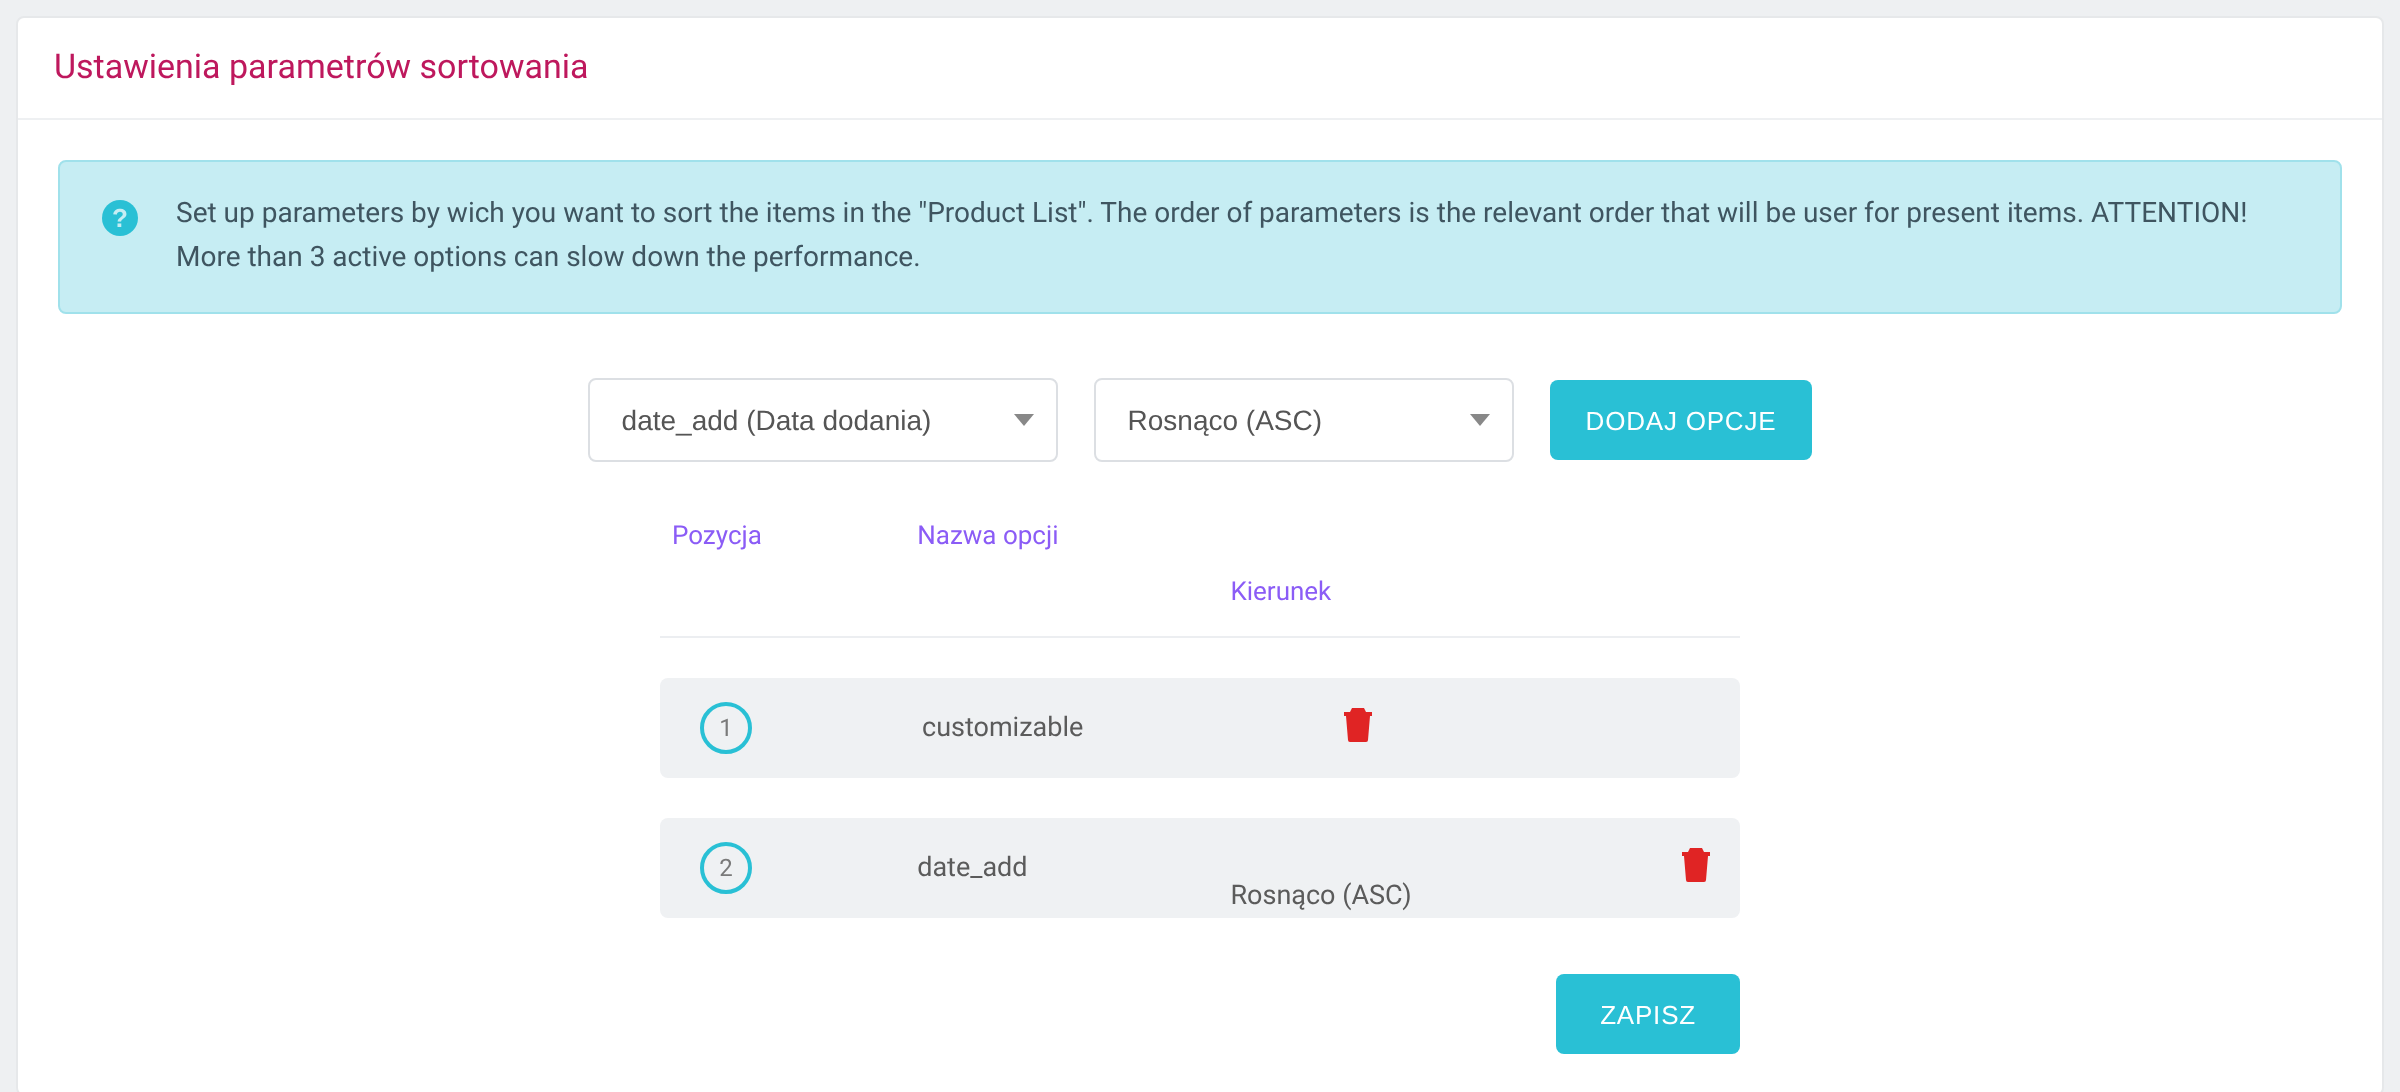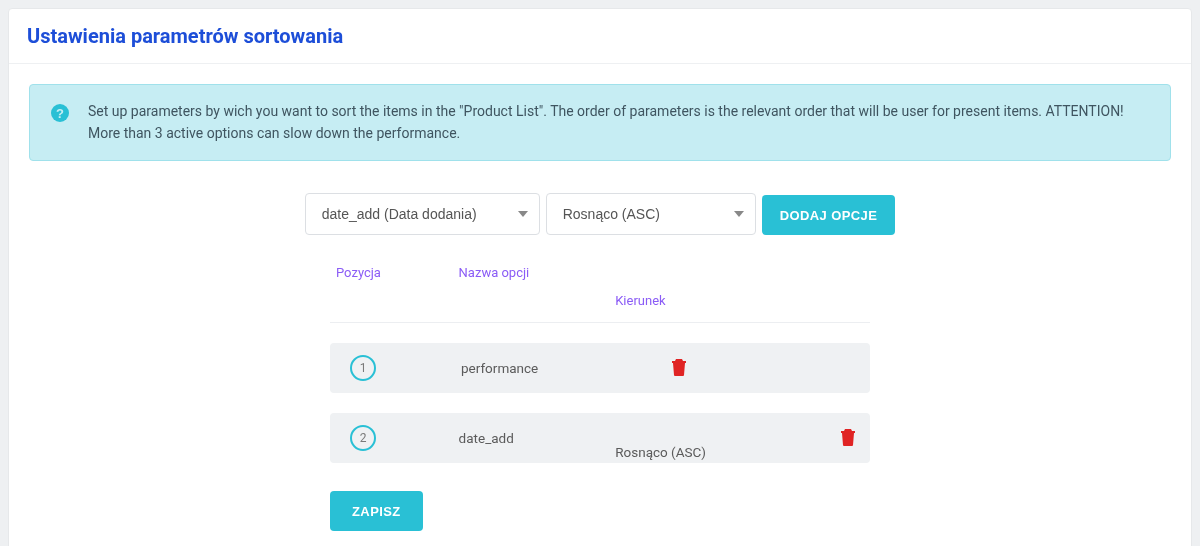--- a/index.html
+++ b/index.html
@@ -13,23 +13,23 @@
   .panel {
     background: #fff;
     border: 1px solid #e6e8ea;
     border-radius: 4px;
   }
   .panel-header {
     padding: 15px 18px;
     border-bottom: 1px solid #eef0f2;
   }
   .panel-title {
-    font-size: 20px;
-    font-weight: 700;
-    color: #1d4ed8;
+    font-size: 17px;
+    font-weight: 400;
+    color: #be185d;
   }
   .panel-body {
     padding: 20px;
   }
   .info-alert {
     background: #c6edf3;
     border: 1px solid #a0e1eb;
     border-radius: 4px;
     padding: 16px 20px;
     display: flex;
@@ -47,22 +47,22 @@
     margin-top: 2px;
   }
   .info-text {
     line-height: 1.55;
     font-size: 14px;
   }
   .controls-row {
     margin-top: 32px;
     display: flex;
     justify-content: center;
-    gap: 6px;
-    align-items: flex-end;
+    gap: 18px;
+    align-items: center;
   }
   .select {
     appearance: none;
     -webkit-appearance: none;
     border: 1px solid #dcdfe3;
     border-radius: 4px;
     background: #fff;
     height: 42px;
     padding: 0 34px 0 16px;
     font-size: 14px;
@@ -85,21 +85,21 @@
     transform: translateY(-50%);
     pointer-events: none;
   }
   .select-column { width: 235px; }
   .select-direction { width: 210px; }
   .btn {
     border: none;
     border-radius: 4px;
     background: #29c0d5;
     color: #fff;
-    font-weight: 700;
+    font-weight: 400;
     font-size: 13px;
     letter-spacing: 0.4px;
     height: 40px;
     padding: 0 18px;
     cursor: pointer;
     text-transform: uppercase;
   }
   .table-wrap {
     margin: 20px auto 0;
     width: 540px;
@@ -142,20 +142,21 @@
     display: inline-flex;
     align-items: center;
     justify-content: center;
     cursor: pointer;
     margin-left: auto;
   }
   .footer-actions {
     width: 540px;
     margin: 28px auto 0;
     display: flex;
+    justify-content: flex-end;
   }
   .btn-save {
     height: 40px;
     padding: 0 22px;
   }
 </style>
 </head>
 <body>
 
 <div class="panel">
@@ -193,21 +194,21 @@
         <div class="col-pos">Pozycja</div>
         <div class="col-name">Nazwa opcji</div>
         <div class="col-dir">Kierunek</div>
         <div class="col-act"></div>
       </div>
 
       <div class="row">
         <div class="col-pos">
           <span class="pos-badge">1</span>
         </div>
-        <div class="col-name">performance</div>
+        <div class="col-name">customizable</div>
         <div class="col-act">
           <span class="trash">
             <svg width="16" height="18" viewBox="0 0 16 18">
                 <path fill="#e02424" d="M2 5h12l-1 12a1 1 0 0 1-1 1H4a1 1 0 0 1-1-1L2 5zm3-4h6l1 2h3v2H1V3h3l1-2z"></path>
               </svg>
           </span>
         </div>
       </div>
 
       <div class="row">

